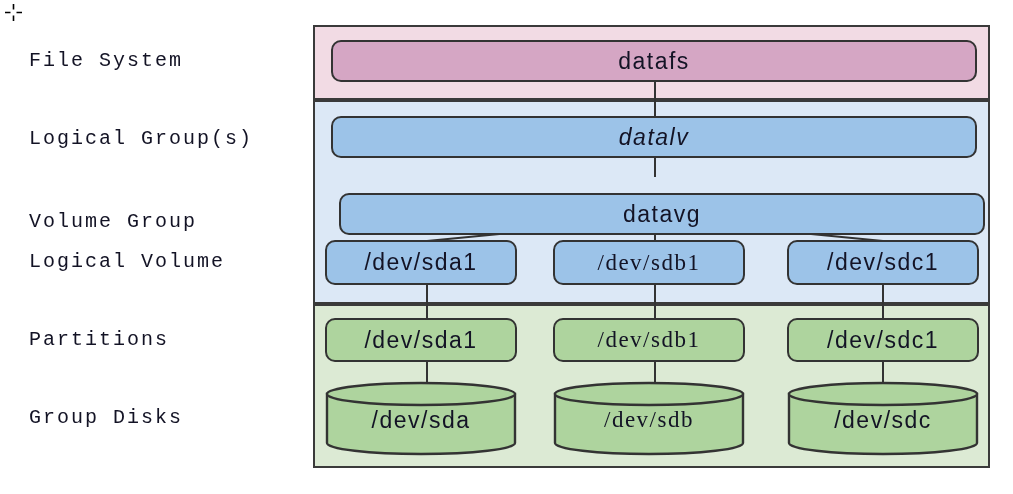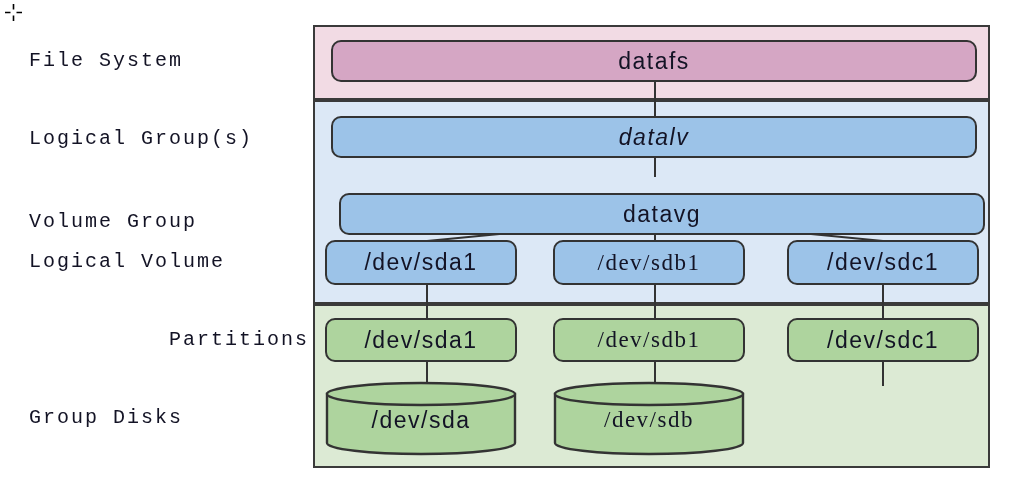--- a/index.html
+++ b/index.html
@@ -14,21 +14,21 @@
   .cursor-mark { position: absolute; left: 5px; top: 4px; }
   .row-label {
     position: absolute; left: 29px; width: 280px; height: 30px;
     line-height: 30px; font-size: 20px; letter-spacing: 2px;
     color: var(--text, #131325); white-space: nowrap; font-family: Liberation Mono, monospace;
   }
   #lbl-fs  { top: 46px; }
   #lbl-lv  { top: 124px; }
   #lbl-vg  { top: 184px; margin-top: 23px; }
   #lbl-pv  { top: 247px; }
-  #lbl-part{ top: 325px; text-align: right; }
+  #lbl-part{ top: 325px; }
   #lbl-hd  { top: 403px; }
 
   .diagram {
     position: absolute; left: 313px; top: 25px; width: 677px; height: 378px;
   }
   .band { position: absolute; left: 0; width: 677px; border: 2px solid #3a3a3a; z-index: 0; }
   .band-fs   { top: 0;     height: 75px;  background: var(--fs-band, #f2dbe4); }
   .band-lvm  { top: 75px;  height: 204px; background: var(--lvm-band, #dce8f6); }
   .band-disk { top: 279px; height: 164px; background: var(--disk-band, #dcead4); }
 
@@ -117,14 +117,21 @@
     </svg>
     <span class="cyl-label">/dev/sdb</span>
   </div>
   <div class="cylinder col-1">
     <svg width="192" height="76" viewBox="0 0 192 76">
       <path class="cyl-shape" d="M2,13 L2,62 A94,11 0 0 0 190,62 L190,13 Z"></path>
       <ellipse class="cyl-shape" cx="96" cy="13" rx="94" ry="11"></ellipse>
     </svg>
     <span class="cyl-label">/dev/sda</span>
   </div>
+  <div class="cylinder col-3">
+    <svg width="192" height="76" viewBox="0 0 192 76">
+      <path class="cyl-shape" d="M2,13 L2,62 A94,11 0 0 0 190,62 L190,13 Z"></path>
+      <ellipse class="cyl-shape" cx="96" cy="13" rx="94" ry="11"></ellipse>
+    </svg>
+    <span class="cyl-label">/dev/sdc</span>
+  </div>
 
 </div>
 
 </body></html>

